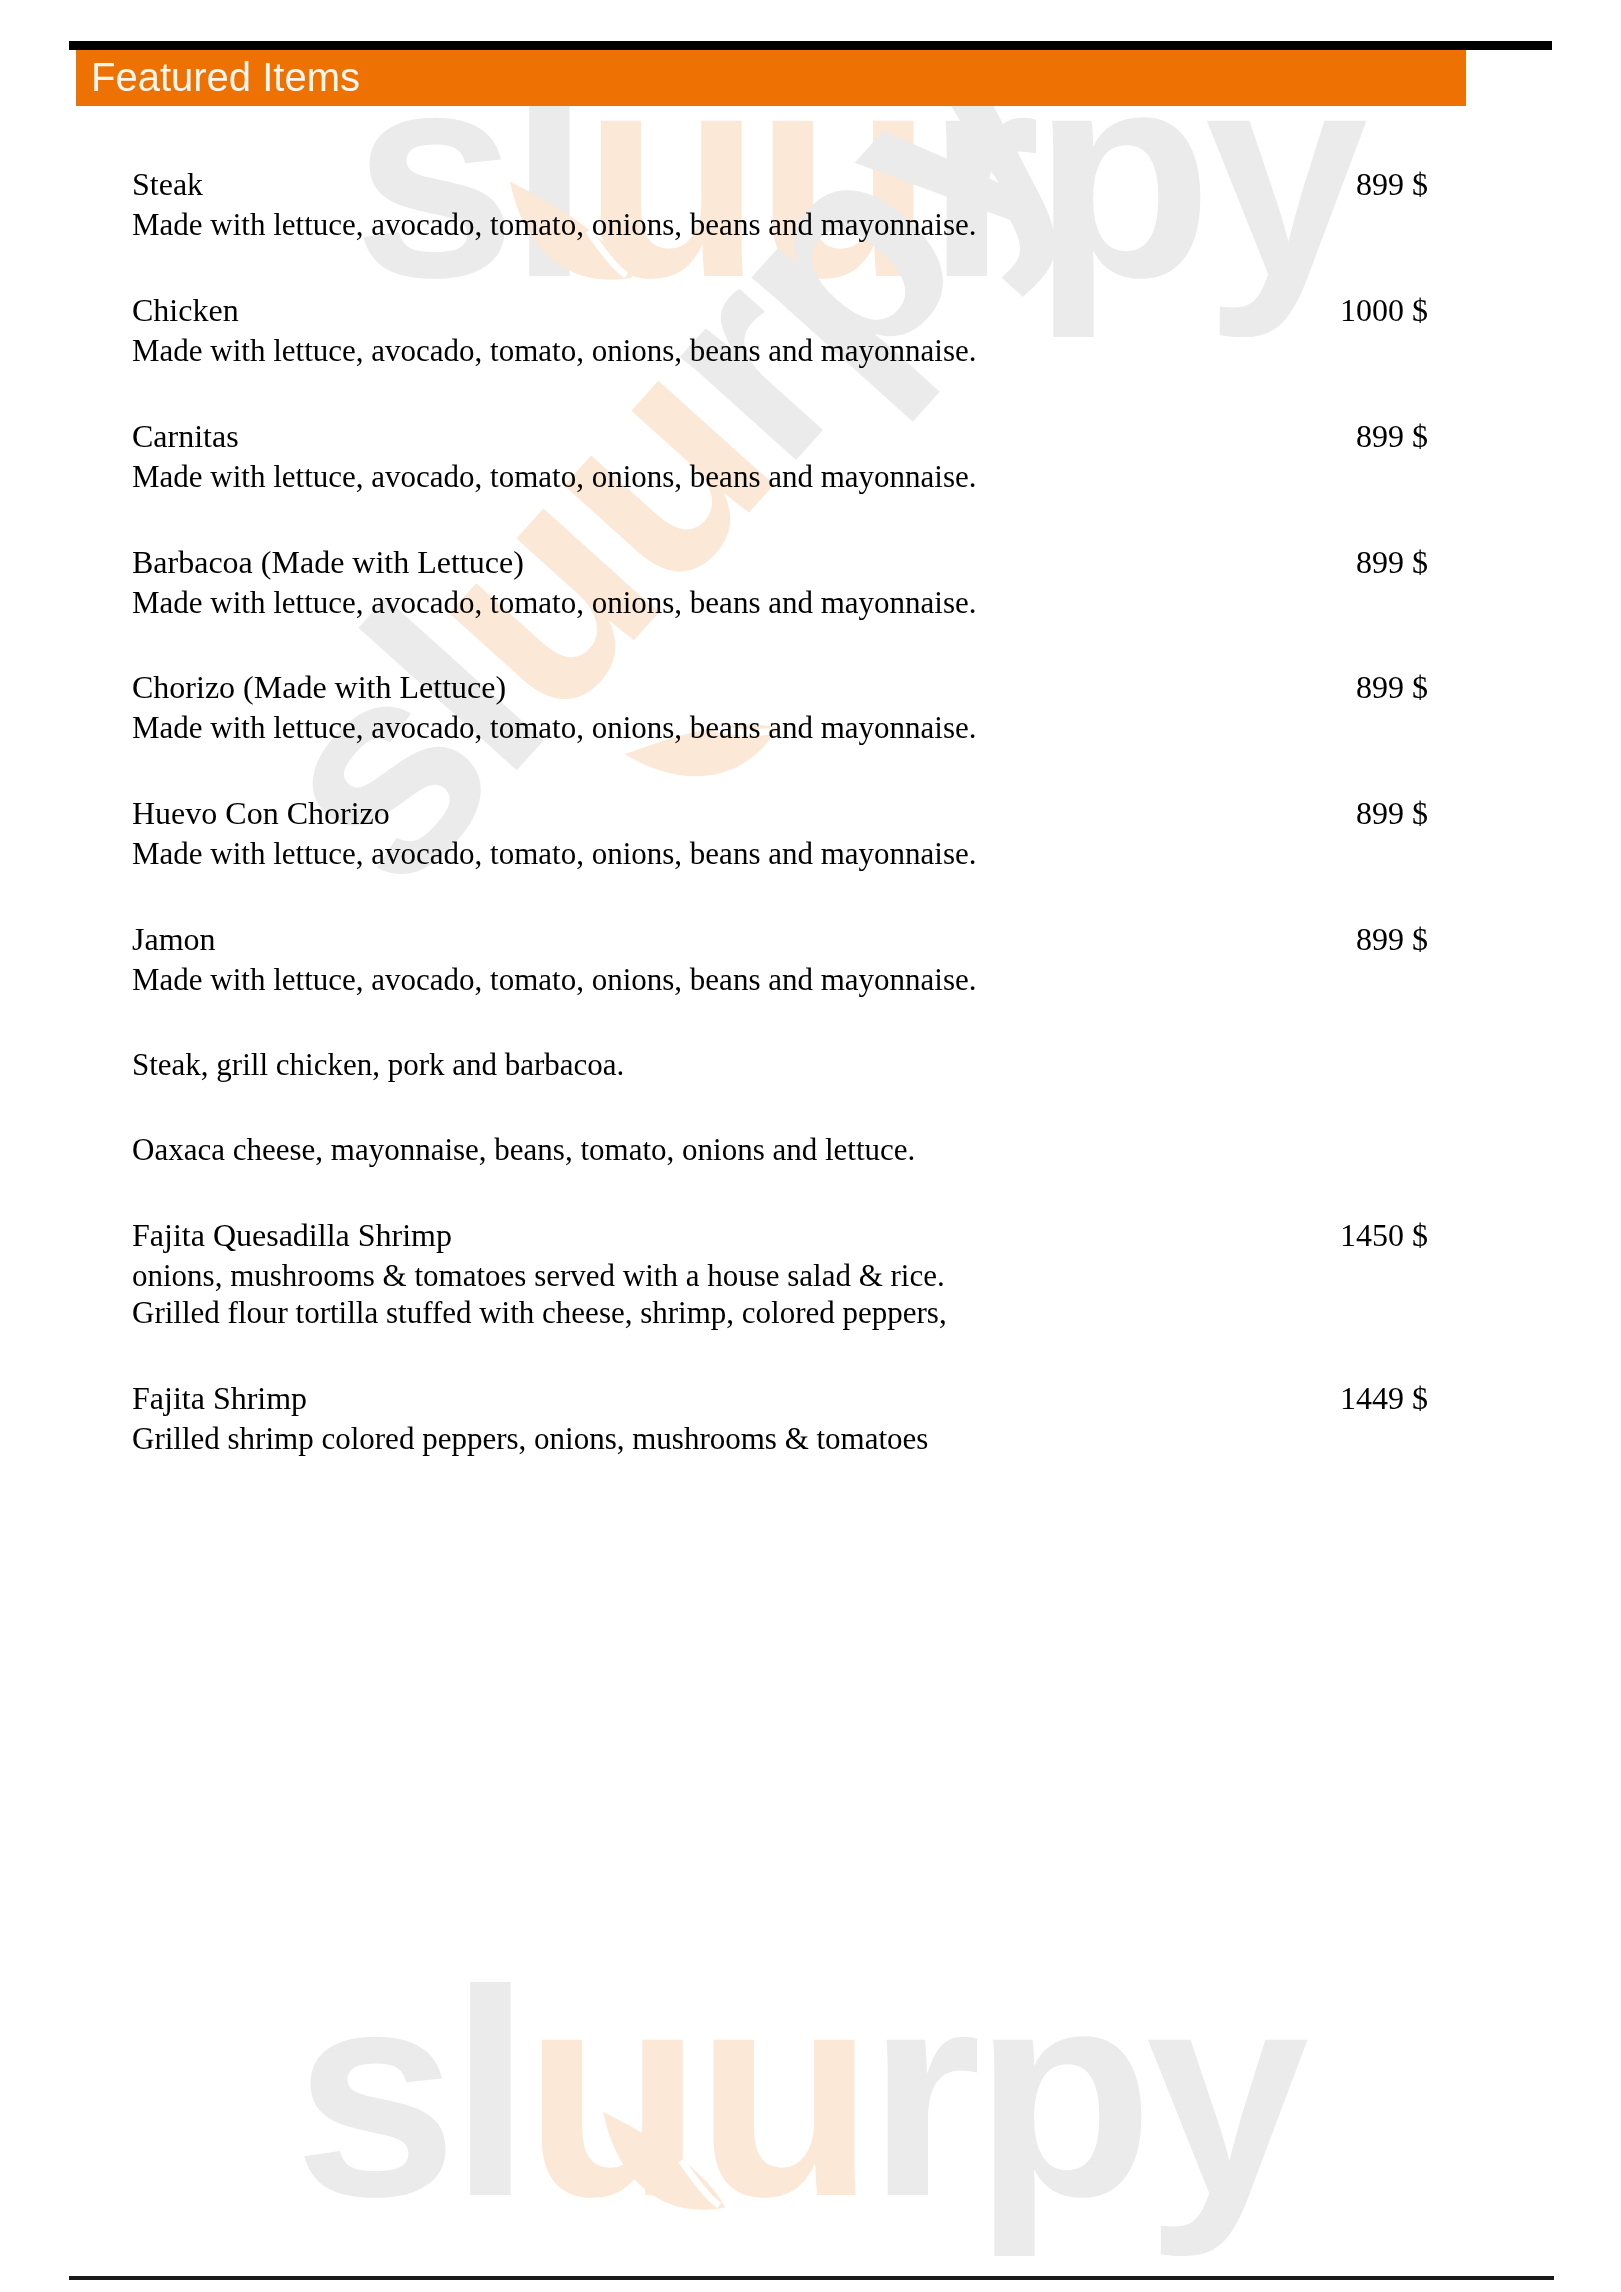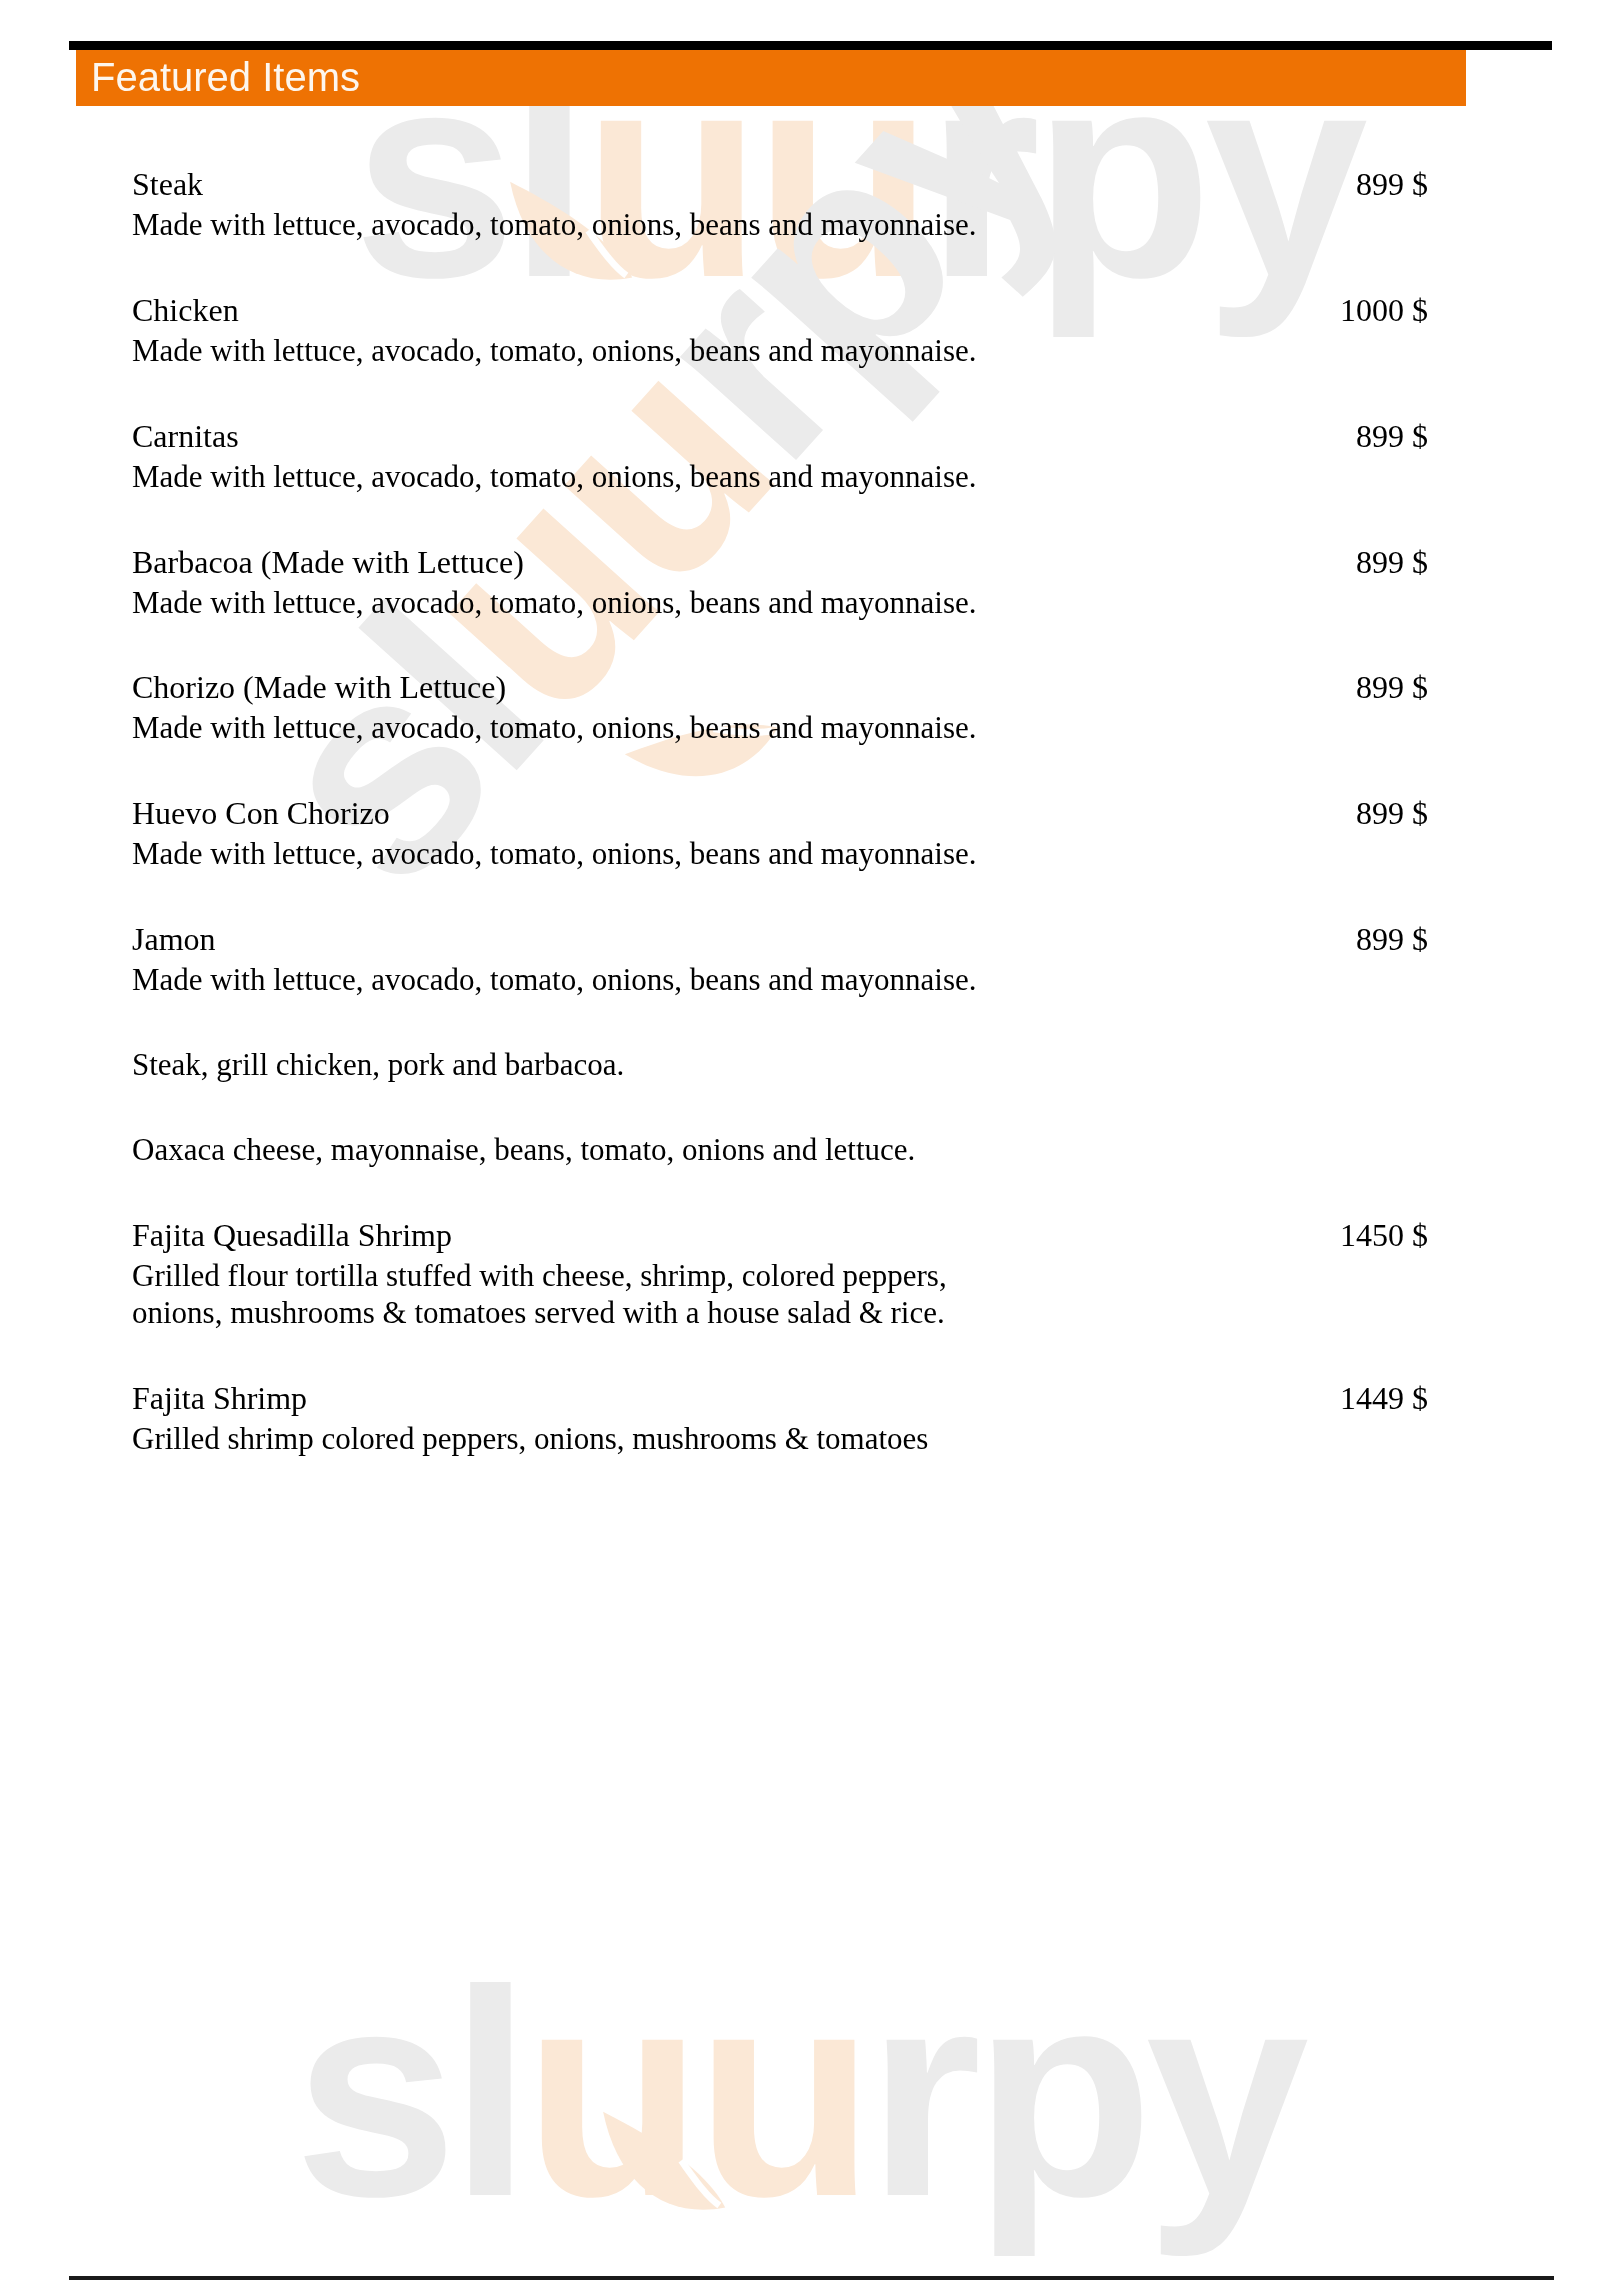--- a/index.html
+++ b/index.html
@@ -268,22 +268,22 @@
           <span class="line">Oaxaca cheese, mayonnaise, beans, tomato, onions and lettuce.</span>
         </div>
   </div>
 
   <div class="menu-item">
     <div class="item-head">
       <div class="item-name">Fajita Quesadilla Shrimp</div>
       <div class="item-price">1450 $</div>
     </div>
     <div class="item-desc">
+          <span class="line">onions, mushrooms &amp; tomatoes served with a house salad &amp; rice.</span>
           <span class="line">Grilled flour tortilla stuffed with cheese, shrimp, colored peppers,</span>
-          <span class="line">onions, mushrooms &amp; tomatoes served with a house salad &amp; rice.</span>
         </div>
   </div>
 
   <div class="menu-item">
     <div class="item-head">
       <div class="item-name">Fajita Shrimp</div>
       <div class="item-price">1449 $</div>
     </div>
     <div class="item-desc">
           <span class="line">Grilled shrimp colored peppers, onions, mushrooms &amp; tomatoes</span>

